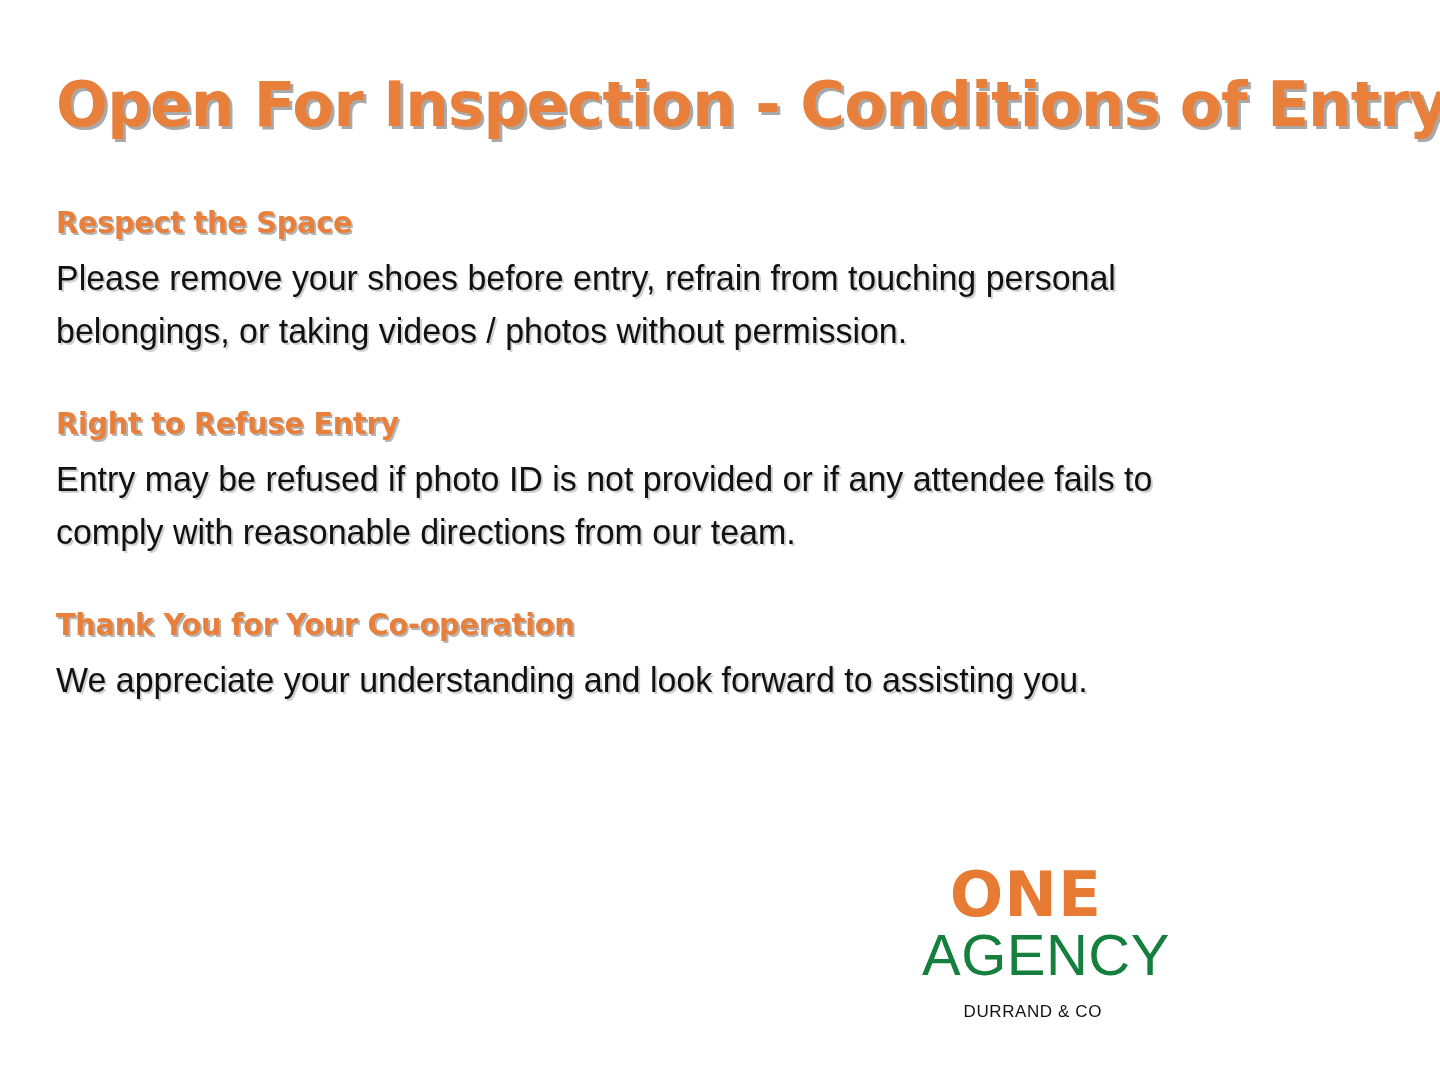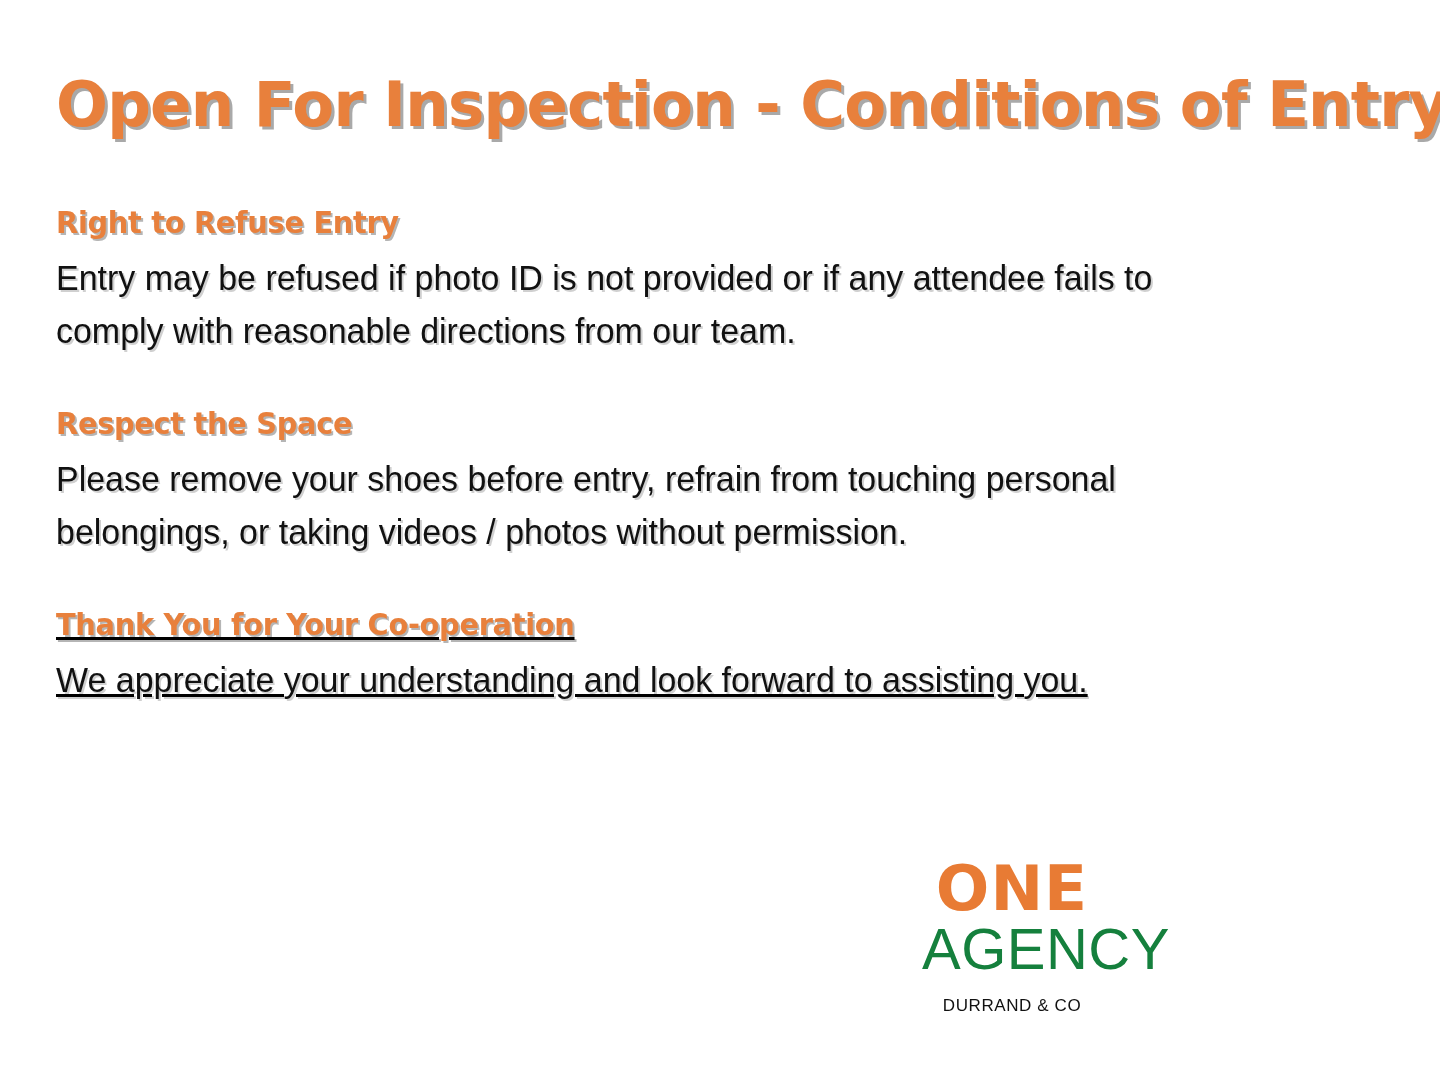--- a/index.html
+++ b/index.html
@@ -45,21 +45,21 @@
 
   
   .sections {
     position:absolute;
     left:56px;
     top:206px;
     width:1290px;
   }
 
   .section { margin-bottom:50px; }
-  .section:last-child { margin-bottom:12px;text-decoration:underline; }
+  .section:last-child { margin-bottom:12px; }
 
   .section-heading {
     font-family:"DejaVu Sans", sans-serif;
     font-weight:bold;
     font-size:30px;
     line-height:1.12;
     letter-spacing:-0.3px;
     color:#E8803C;
     text-shadow:2px 2px 0 rgba(150,150,150,0.70);
     margin-bottom:11px;
@@ -76,23 +76,23 @@
     text-shadow:2px 2px 0 rgba(170,170,170,0.55);
     max-width:1250px;
     transform:scaleX(0.97);
     transform-origin:left top;
   }
 
   
   .logo {
     position:absolute;
     right:42px;
-    bottom:64px;
+    bottom:58px;
     width:180px;
-    text-align:center;
+    text-align:right;
     line-height:1;
   }
 
   .logo-one {
     font-family:"DejaVu Sans", sans-serif;
     font-weight:bold;
     font-size:63px;
     letter-spacing:1px;
     color:#E87B34;
     line-height:0.94;
@@ -125,27 +125,27 @@
 <body>
 
 <div class="slide">
 
   <h1 class="title">Open For Inspection - Conditions of Entry</h1>
 
   <div class="sections">
 
 
     <div class="section">
-      <div class="section-heading">Right to Refuse Entry</div>
-      <div class="section-body">Entry may be refused if photo ID is not provided or if any attendee fails to comply with reasonable directions from our team.</div>
+      <div class="section-heading">Respect the Space</div>
+      <div class="section-body">Please remove your shoes before entry, refrain from touching personal belongings, or taking videos / photos without permission.</div>
     </div>
 
     <div class="section">
-      <div class="section-heading">Respect the Space</div>
-      <div class="section-body">Please remove your shoes before entry, refrain from touching personal belongings, or taking videos / photos without permission.</div>
+      <div class="section-heading">Right to Refuse Entry</div>
+      <div class="section-body">Entry may be refused if photo ID is not provided or if any attendee fails to comply with reasonable directions from our team.</div>
     </div>
 
     <div class="section">
       <div class="section-heading">Thank You for Your Co-operation</div>
       <div class="section-body">We appreciate your understanding and look forward to assisting you.</div>
     </div>
 
   </div>
 
   <div class="logo">

